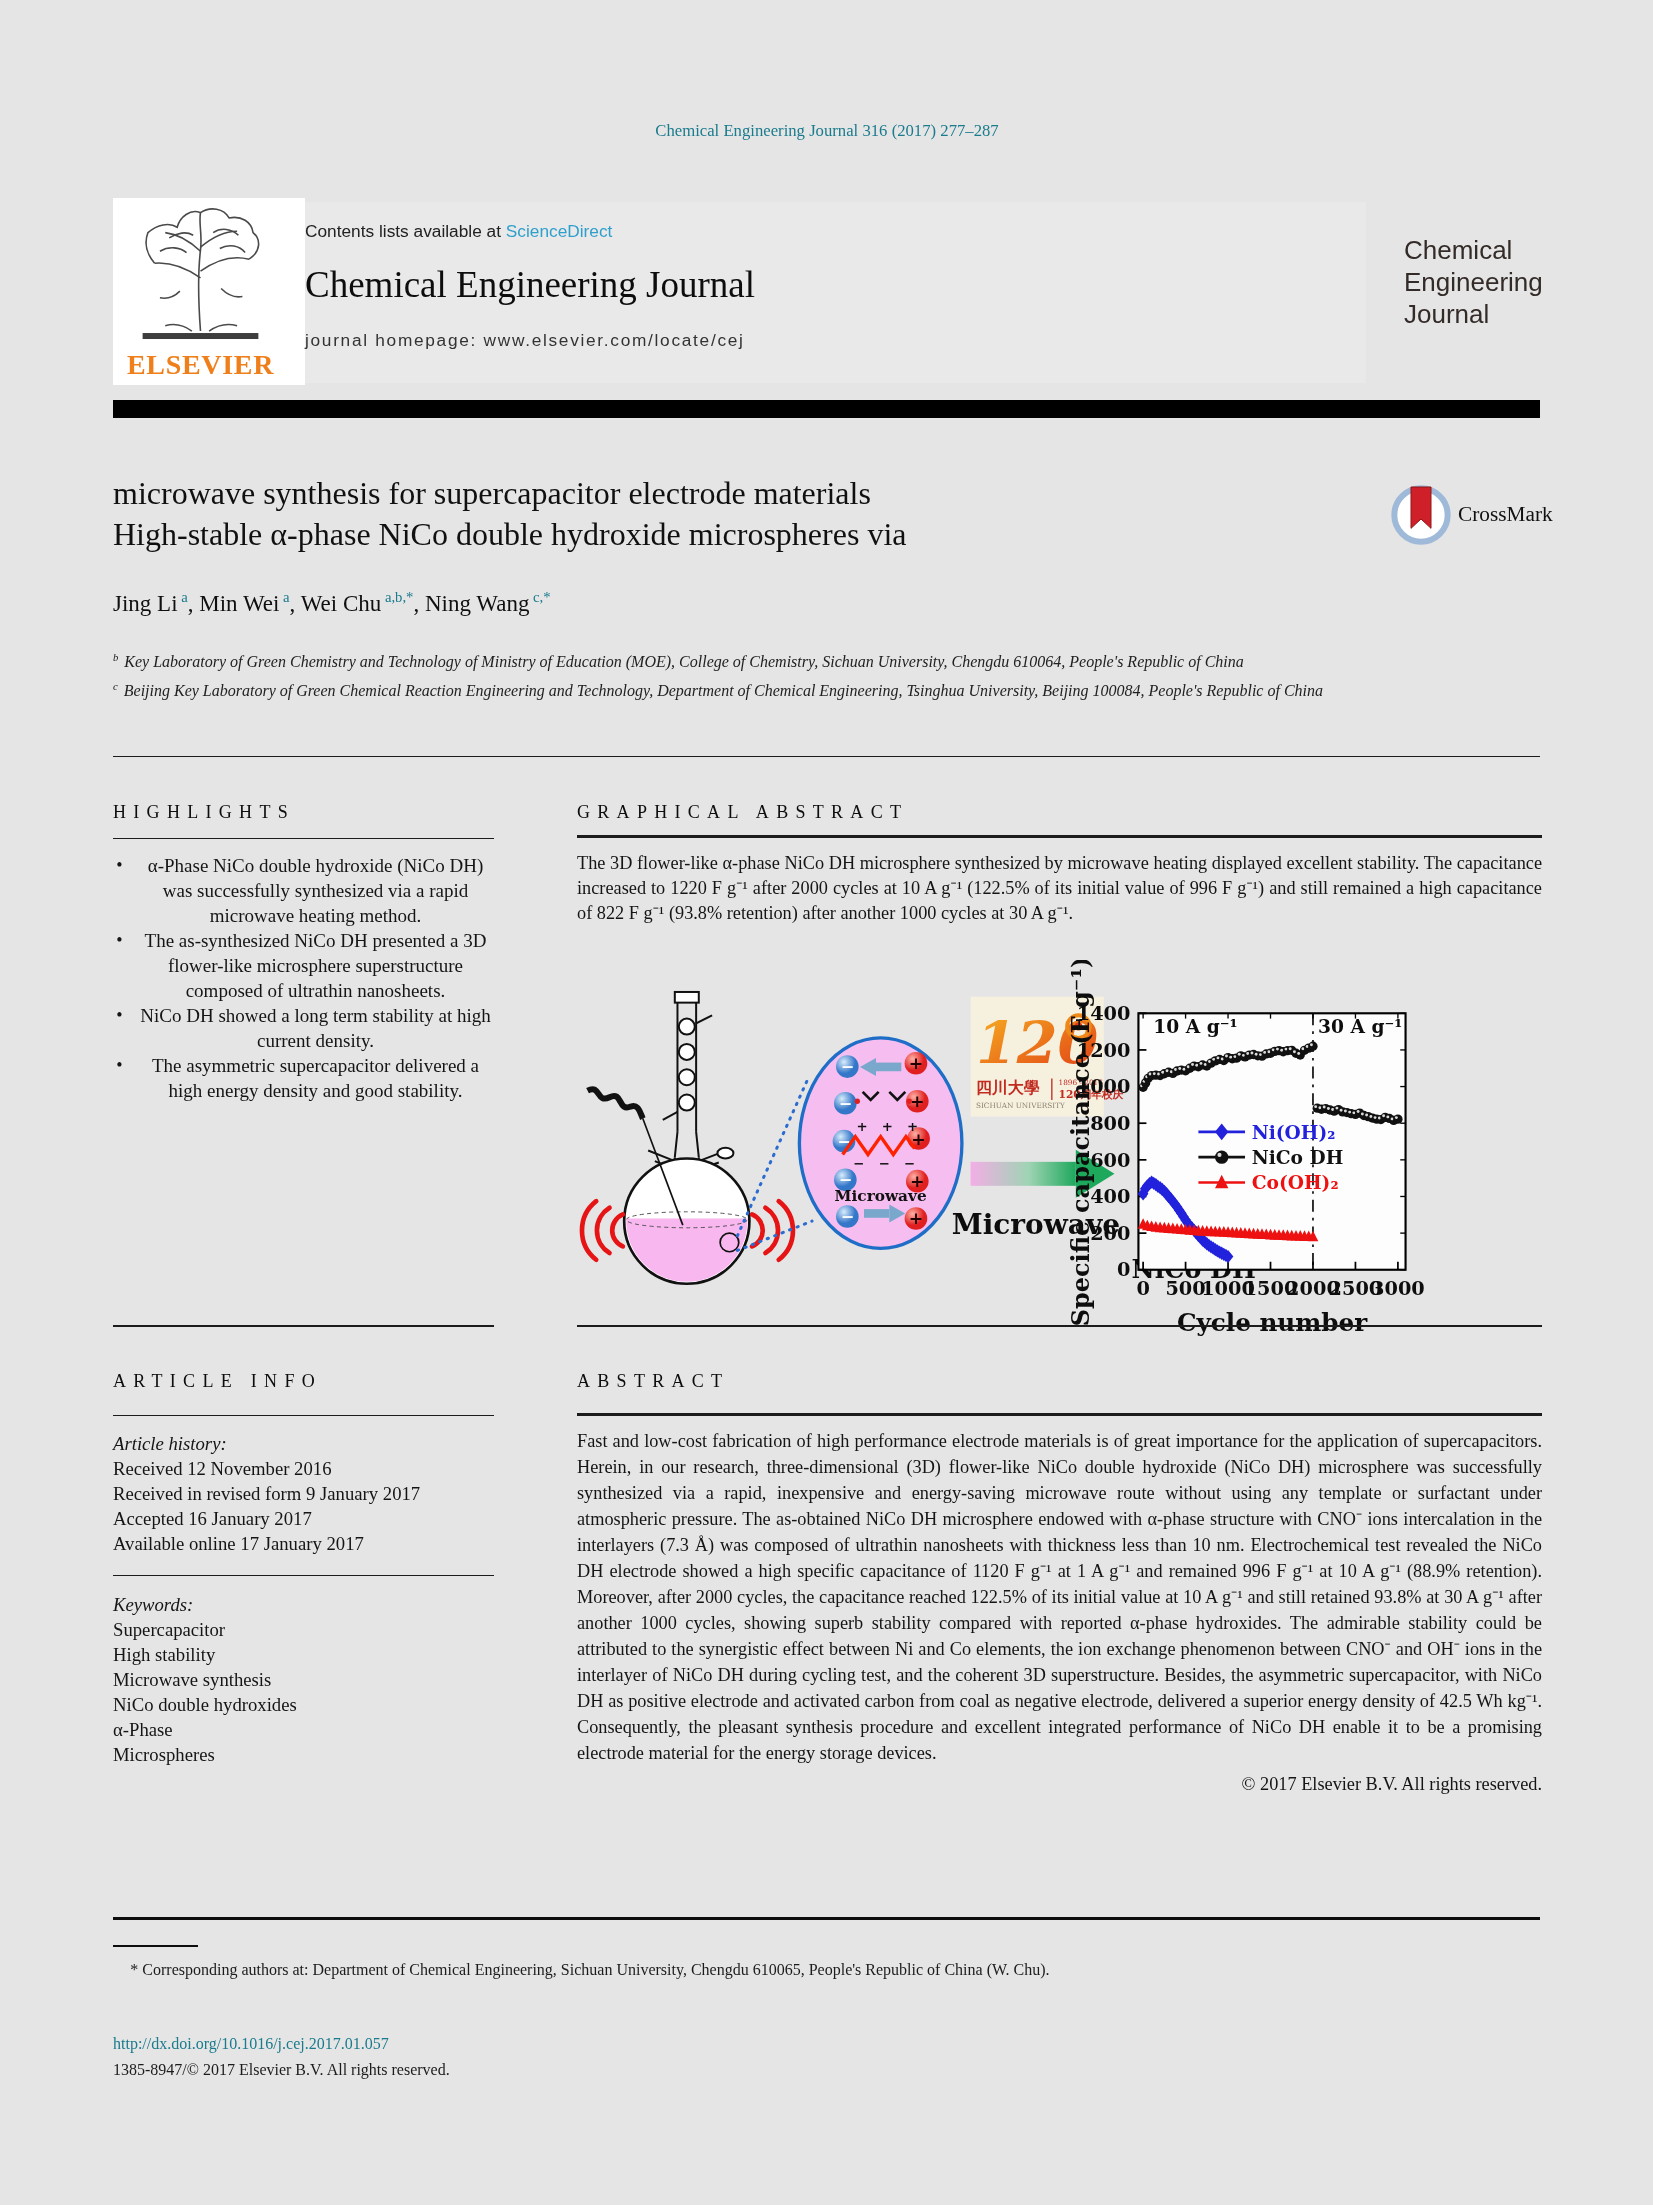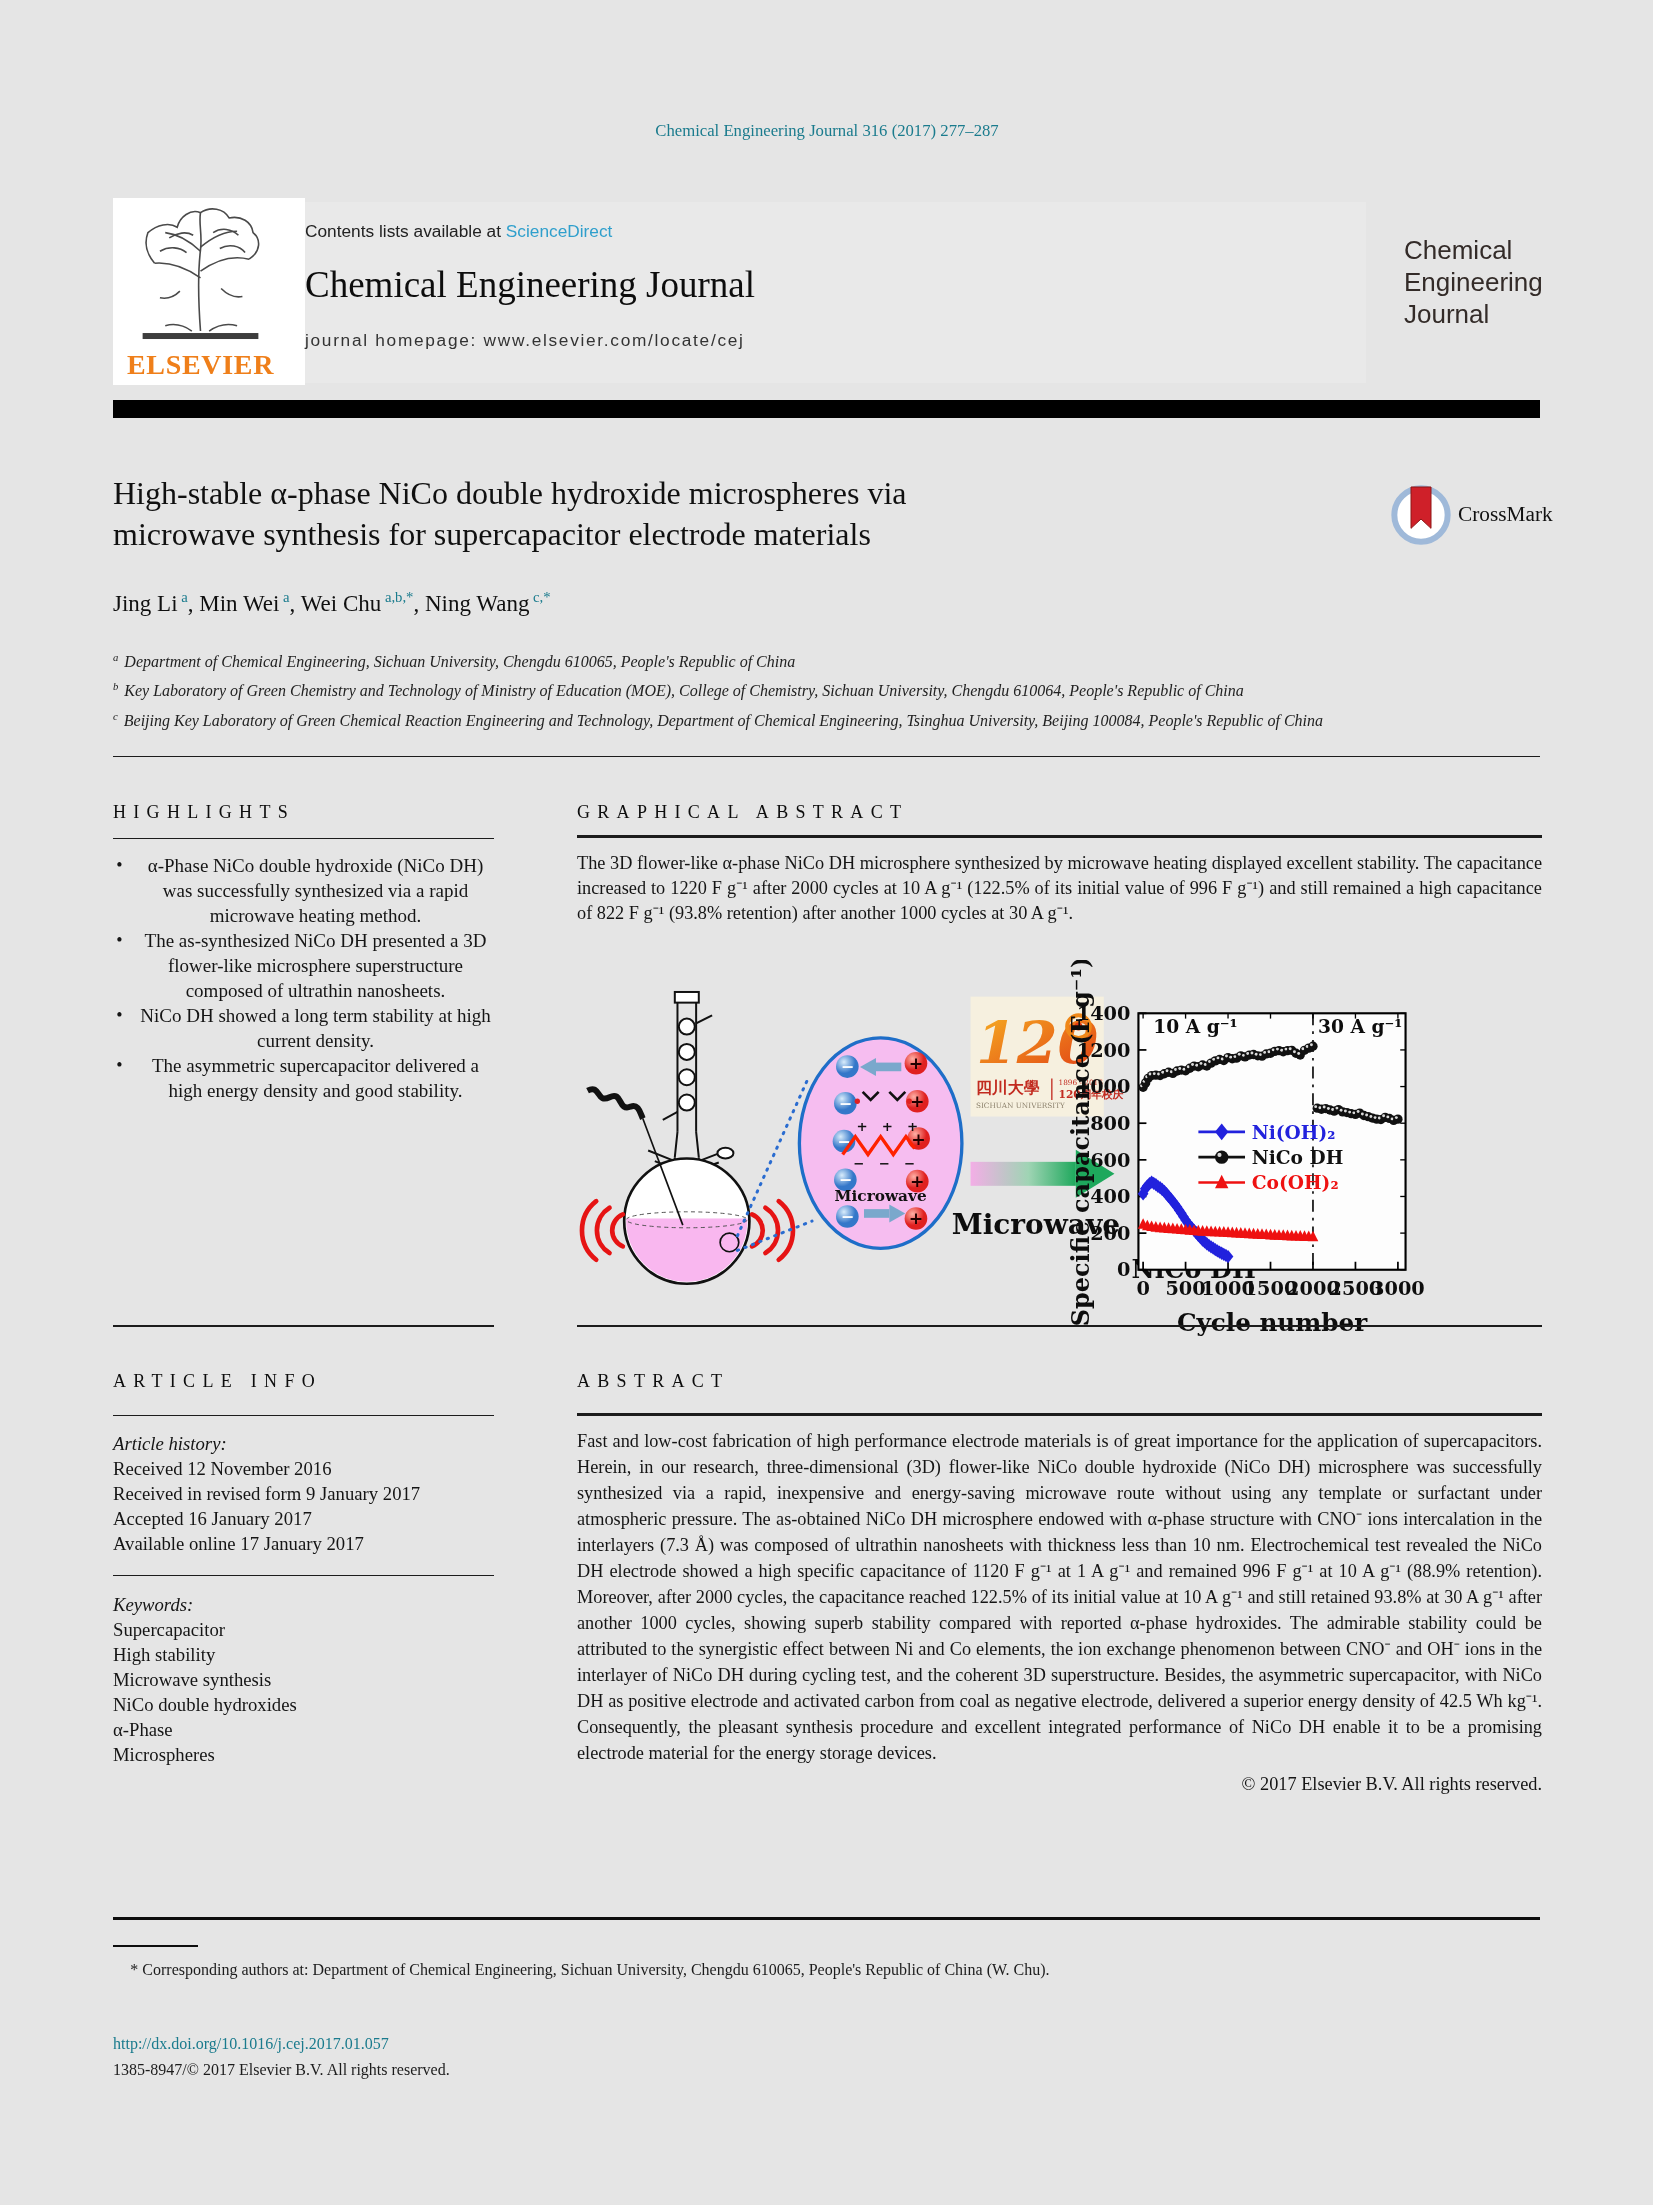--- a/index.html
+++ b/index.html
@@ -116,36 +116,35 @@
     <div class="cover">
       <div>Chemical</div>
       <div>Engineering</div>
       <div>Journal</div>
     </div>
   </div>
 
   <div class="blackbar"></div>
 
   <div class="title">
+    <div>microwave synthesis for supercapacitor electrode materials</div>
     <div>High-stable α-phase NiCo double hydroxide microspheres via</div>
-    <div>microwave synthesis for supercapacitor electrode materials</div>
   </div>
 
   <div class="crossmark">
     <svg width="64" height="64" viewBox="0 0 96 96">
       <circle cx="48" cy="48" r="40" fill="#ffffff" stroke="#9fb9d9" stroke-width="9"></circle>
       <path d="M33 6 h30 v62 l-15 -14 l-15 14 z" fill="#cf2029" stroke="#8e1616" stroke-width="1.5"></path>
     </svg>
     <span class="cm-label">CrossMark</span>
   </div>
 
   <div class="authors"><span>Jing Li</span><sup> a</sup>, <span>Min Wei</span><sup> a</sup>, <span>Wei Chu</span><sup> a,b,*</sup>, <span>Ning Wang</span><sup> c,*</sup></div>
 
   <div class="affils">
-      <div><sup>a</sup> Department of Chemical Engineering, Sichuan University, Chengdu 610065, People's Republic of China</div>
       <div><sup>b</sup> Key Laboratory of Green Chemistry and Technology of Ministry of Education (MOE), College of Chemistry, Sichuan University, Chengdu 610064, People's Republic of China</div>
       <div><sup>c</sup> Beijing Key Laboratory of Green Chemical Reaction Engineering and Technology, Department of Chemical Engineering, Tsinghua University, Beijing 100084, People's Republic of China</div>
     </div>
 
   <div class="rule-a"></div>
 
   <div class="sec-head h-hl">HIGHLIGHTS</div>
   <div class="sec-head h-ga">GRAPHICAL ABSTRACT</div>
   <div class="rule rule-hl"></div>
   <div class="rule rule-ga"></div>

